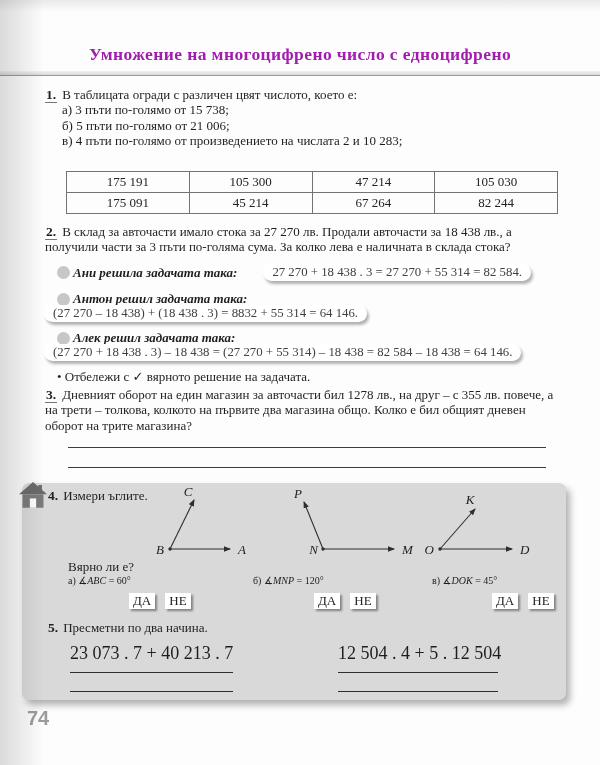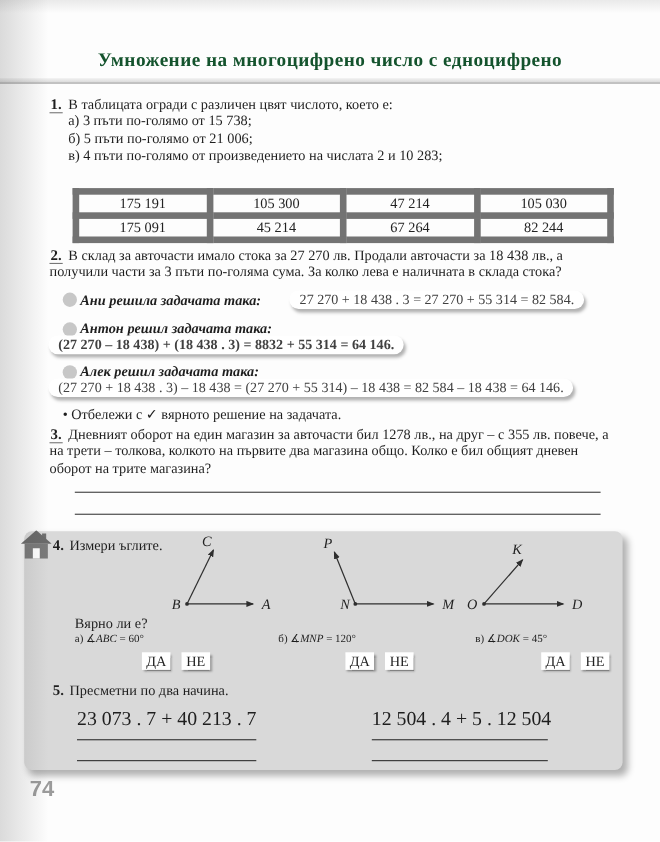--- a/index.html
+++ b/index.html
@@ -17,40 +17,40 @@
   .edge-left{ position:absolute; left:0; top:0; width:44px; height:100%;
     background:linear-gradient(to right, rgba(60,60,60,.18), rgba(60,60,60,0));
     pointer-events:none; z-index:30;}
   .edge-top{ position:absolute; left:0; top:0; width:100%; height:12px;
     background:linear-gradient(to bottom, rgba(60,60,60,.10), rgba(60,60,60,0));
     pointer-events:none; z-index:30;}
 
   .title{
     position:absolute; top:44px; left:0; width:100%;
     text-align:center; font-weight:bold; font-size:17.5px;
-    color:#14532d; letter-spacing:.4px;
+    color:#a21caf; letter-spacing:.4px;
   }
   .title-rule{
     position:absolute; top:71px; left:0; width:100%; height:5px;
     background:linear-gradient(to bottom,#f2f2f2,#d9d9d9);
     border-bottom:1.6px solid #9a9a9a;
   }
 
   .prob{ position:absolute; font-size:13px; line-height:15.4px; }
   .pnum{ font-weight:bold; font-size:13.5px; margin-right:5px; }
   .pnum.u{ border-bottom:1.2px solid #777; padding:0 1px 0 1px; }
   .ptext{ }
   .opts{ padding-left:17px; }
 
   table.grid{
     position:absolute; left:66px; top:171px; width:492px;
     border-collapse:collapse; font-size:13px;
   }
   table.grid td{
-    border:6px solid #737373; text-align:center; height:21px; width:25%;
+    border:1px solid #737373; text-align:center; height:21px; width:25%;
     color:#222;
   }
 
   .sol-row{ position:absolute; display:flex; align-items:center; }
   .bullet{
     width:13px; height:13px; border-radius:50%;
     background:#c7c7c7; margin-right:3px; flex:0 0 auto;
   }
   .sol-name{ font-style:italic; font-weight:bold; font-size:13px; white-space:nowrap; }
   .sol-box{
@@ -133,21 +133,21 @@
   <div class="sol-row" style="left:57px; top:264px;">
     <span class="bullet"></span>
     <span class="sol-name">Ани решила задачата така:</span>
     <span class="sol-box" style="margin-left:26px;">27 270 + 18 438 . 3 = 27 270 + 55 314 = 82 584.</span>
   </div>
 
   <div class="sol-row" style="left:57px; top:291px;">
     <span class="bullet"></span>
     <span class="sol-name">Антон решил задачата така:</span>
   </div>
-  <div class="sol-row" style="left:44px; top:305px;font-weight:bold;">
+  <div class="sol-row" style="left:44px; top:305px;">
     <span class="sol-box">(27 270 – 18 438) + (18 438 . 3) = 8832 + 55 314 = 64 146.</span>
   </div>
 
   <div class="sol-row" style="left:57px; top:330px;">
     <span class="bullet"></span>
     <span class="sol-name">Алек решил задачата така:</span>
   </div>
   <div class="sol-row" style="left:44px; top:344px;">
     <span class="sol-box">(27 270 + 18 438 . 3) – 18 438 = (27 270 + 55 314) – 18 438 = 82 584 – 18 438 = 64 146.</span>
   </div>

